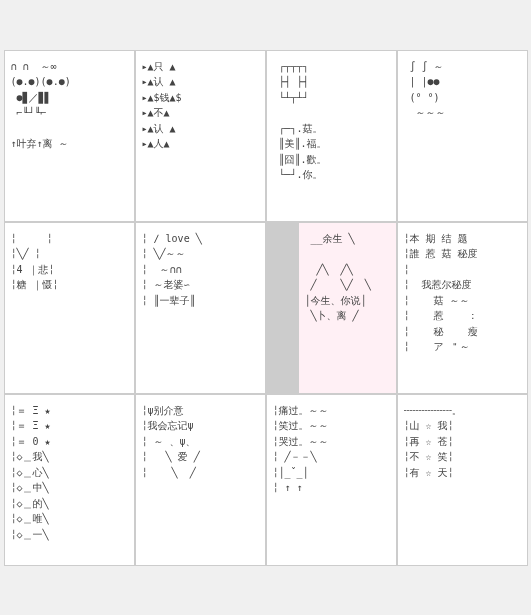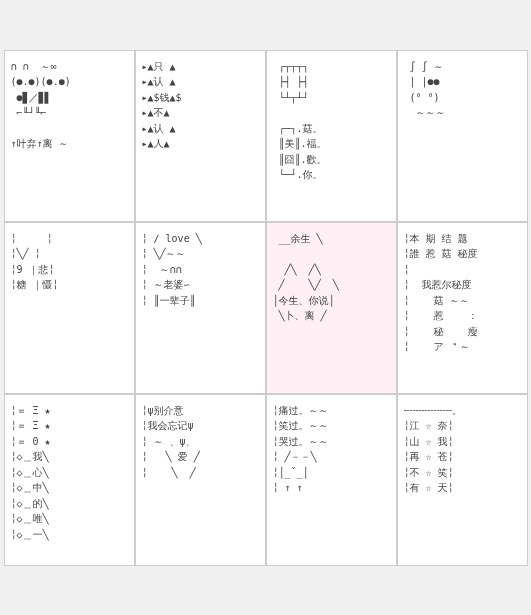--- a/index.html
+++ b/index.html
@@ -26,20 +26,21 @@
       padding: 8px 6px;
       min-height: 170px;
       font-size: 10px;
       line-height: 1.5;
       color: #333;
       position: relative;
       overflow: hidden;
     }
     .card.pink-bg {
       background: #fff0f5;
+      margin-left: 32px;
     }
     .card-line {
       display: block;
       white-space: pre;
       font-size: 10px;
       line-height: 1.55;
       color: #444;
     }
   </style>
 </head>
@@ -79,21 +80,21 @@
   <div class="card">
     <span class="card-line"> ∫ ∫ ～</span>
     <span class="card-line"> | |●●</span>
     <span class="card-line"> (° °)</span>
     <span class="card-line">  ～～～</span>
   </div>
 
   <div class="card">
     <span class="card-line">╎     ╎</span>
     <span class="card-line">╎╲╱ ╎</span>
-    <span class="card-line">╎9 ｜悲╎</span>
+    <span class="card-line">╎4 ｜悲╎</span>
     <span class="card-line">╎糖 ｜慑╎</span>
   </div>
 
   <div class="card">
     <span class="card-line">╎ ∕ love ╲</span>
     <span class="card-line">╎ ╲╱～～</span>
     <span class="card-line">╎  ～∩∩</span>
     <span class="card-line">╎ ～老婆∽</span>
     <span class="card-line">╎ ║一辈子║</span>
   </div>
@@ -142,19 +143,18 @@
     <span class="card-line">╎痛过。～～</span>
     <span class="card-line">╎笑过。～～</span>
     <span class="card-line">╎哭过。～～</span>
     <span class="card-line">╎ ╱－－╲</span>
     <span class="card-line">╎│_ˇ_│</span>
     <span class="card-line">╎ ↑ ↑</span>
   </div>
 
   <div class="card">
     <span class="card-line">╌╌╌╌╌╌╌╌。</span>
-    <span class="card-line">╎江 ☆ 奈╎</span>
     <span class="card-line">╎山 ☆ 我╎</span>
     <span class="card-line">╎再 ☆ 苍╎</span>
     <span class="card-line">╎不 ☆ 笑╎</span>
     <span class="card-line">╎有 ☆ 天╎</span>
   </div>
 </div>
 
 </body></html>

